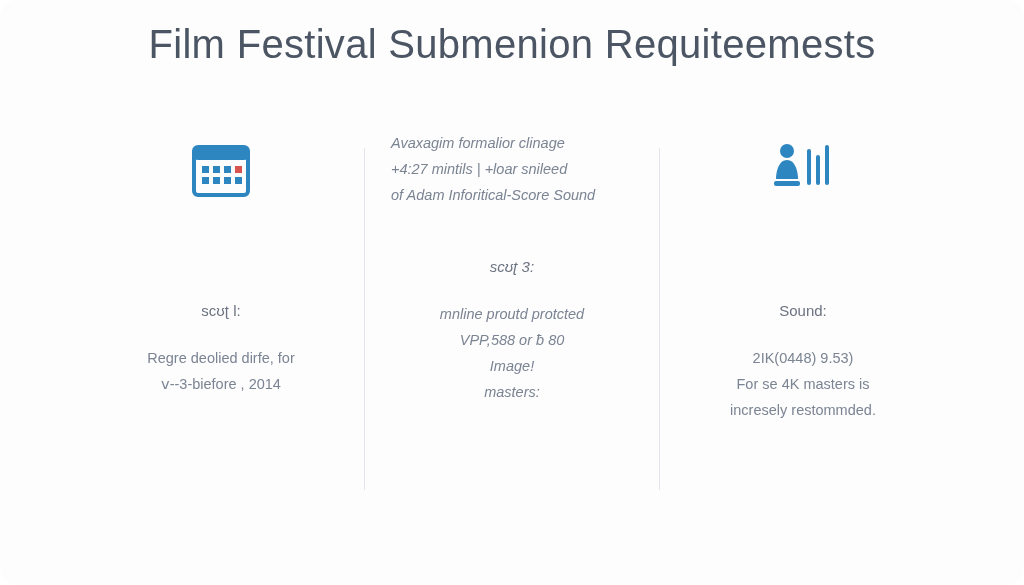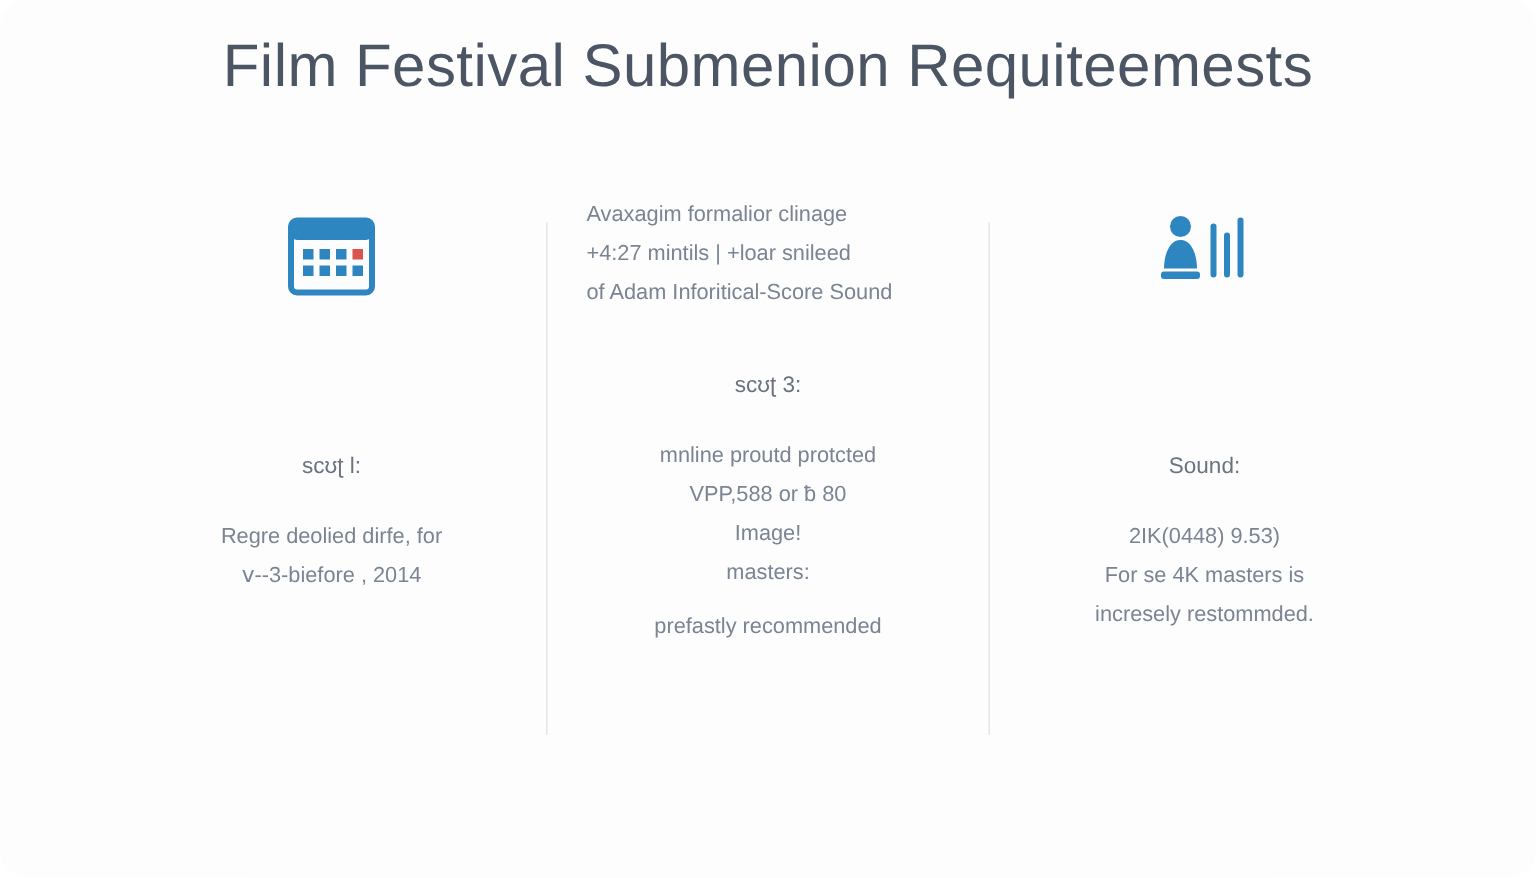--- a/index.html
+++ b/index.html
@@ -45,20 +45,21 @@
     align-items: flex-start;
     justify-content: space-between;
   }
   .column {
     width: 262px;
     position: relative;
     text-align: center;
   }
   .col-middle {
     width: 270px;
+    font-style: italic;
   }
   .divider {
     width: 1px;
     background: #e3e6ea;
     align-self: stretch;
     margin-top: 18px;
     margin-bottom: 40px;
   }
   .icon-wrap {
     height: 80px;
@@ -66,21 +67,21 @@
     align-items: center;
     justify-content: center;
   }
   .col-heading {
     font-size: 15px;
     color: #6b7280;
     margin-top: 92px;
     margin-bottom: 26px;
   }
   .col-middle .col-heading {
-    margin-top: 40px;
+    margin-top: 50px;
   }
   .col-line {
     font-size: 14.5px;
     line-height: 26px;
     color: #7b8493;
   }
   .col-note {
     font-size: 14.5px;
     line-height: 26px;
     color: #7b8493;
@@ -140,21 +141,20 @@
       </div>
       <div class="col-heading">scʊʈ 3:</div>
       <div class="mid-body">
         <div>mnline proutd protcted</div>
         <div>VPP,588 or ƀ 80</div>
         <div>Image!</div>
       </div>
       <div class="col-note">
         <div>masters:</div>
         <div class="gap-sm"></div>
-        <div>prefastly recommended</div>
       </div>
     </div>
 
     <div class="divider"></div>
 
     <div class="column">
       <div class="icon-wrap">
         <svg width="64" height="58" viewBox="0 0 64 58" aria-hidden="true">
           <circle cx="16" cy="10" r="7" fill="#2e86c1"></circle>
           <path d="M16 19 C 8 19, 5 30, 5 38 L 27 38 C 27 30, 24 19, 16 19 Z" fill="#2e86c1"></path>

